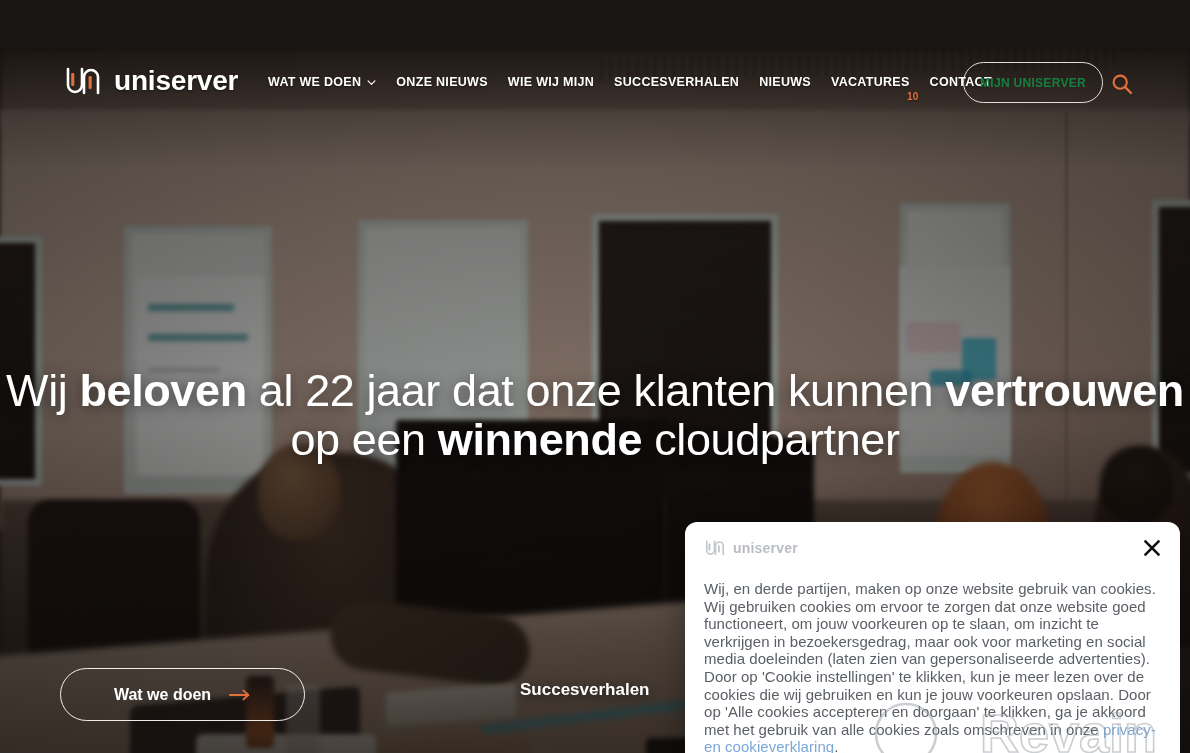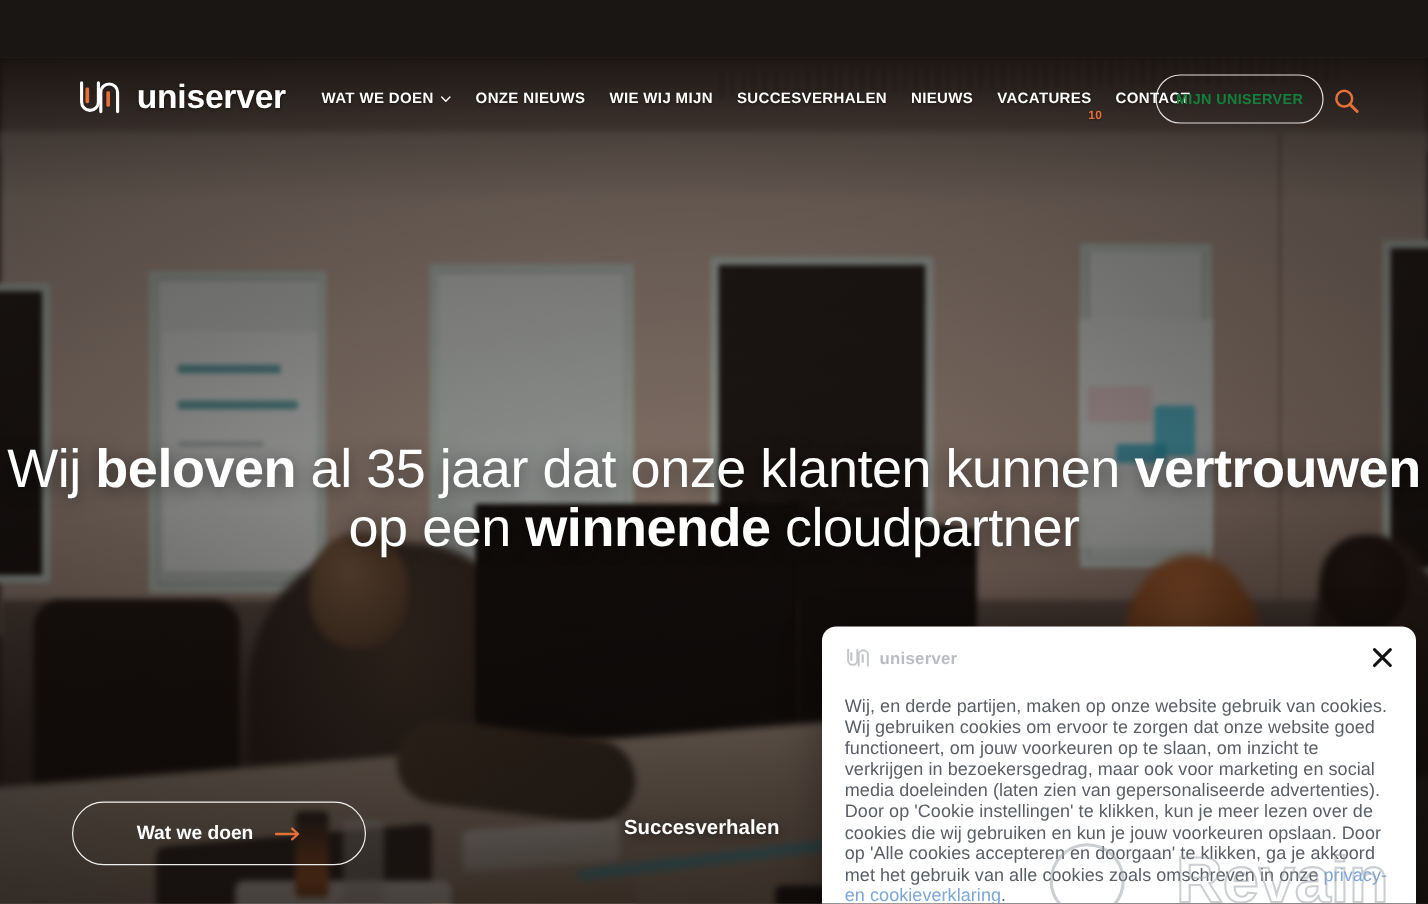--- a/index.html
+++ b/index.html
@@ -558,21 +558,21 @@
     </div>
 
     <div class="btn-search">
       <svg viewBox="0 0 24 24" fill="none" aria-hidden="true">
         <circle cx="10.2" cy="10.2" r="6.6" stroke="#e2703a" stroke-width="2.1"></circle>
         <path d="M15.2 15.2 L21 21" stroke="#e2703a" stroke-width="2.4" stroke-linecap="round"></path>
       </svg>
     </div>
   </div>
 
-  <h1 class="hero-title"><span>Wij </span><b>beloven</b><span> al 35 jaar dat onze klanten kunnen </span><b>vertrouwen</b><span> op een </span><b>winnende</b><span> cloudpartner</span></h1>
+  <h1 class="hero-title"><span>Wij </span><b>beloven</b><span> al 22 jaar dat onze klanten kunnen </span><b>vertrouwen</b><span> op een </span><b>winnende</b><span> cloudpartner</span></h1>
 
   <div class="hero-actions">
     <div class="btn-hollow">
       <span>Wat we doen</span>
       <span>
         <svg class="arrow-ic" viewBox="0 0 22 12" fill="none" aria-hidden="true">
           <path d="M0.8 6 H19" stroke="#e2703a" stroke-width="1.9" stroke-linecap="round"></path>
           <path d="M14.4 1.6 L19.4 6 L14.4 10.4" stroke="#e2703a" stroke-width="1.9" stroke-linecap="round" stroke-linejoin="round"></path>
         </svg>
       </span>

